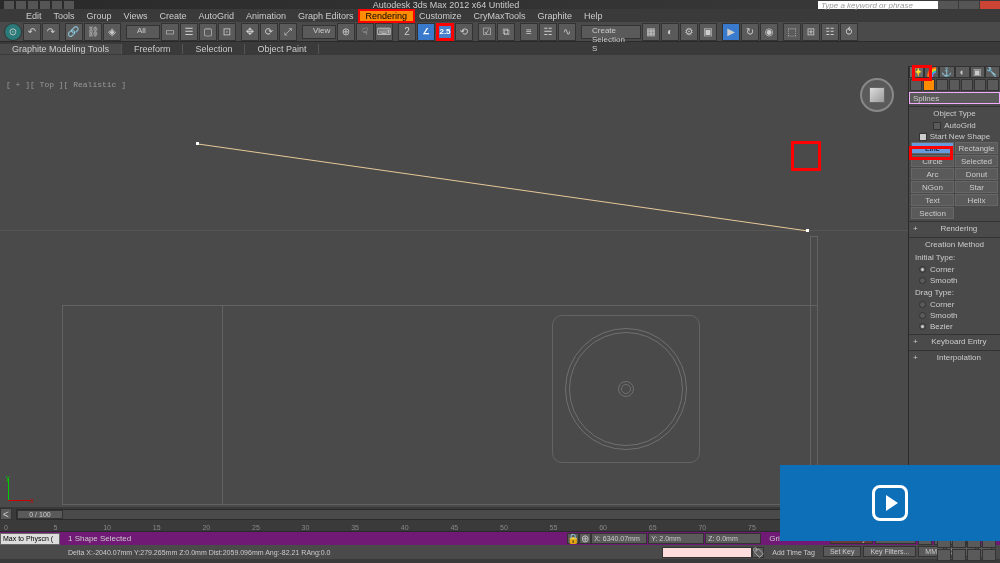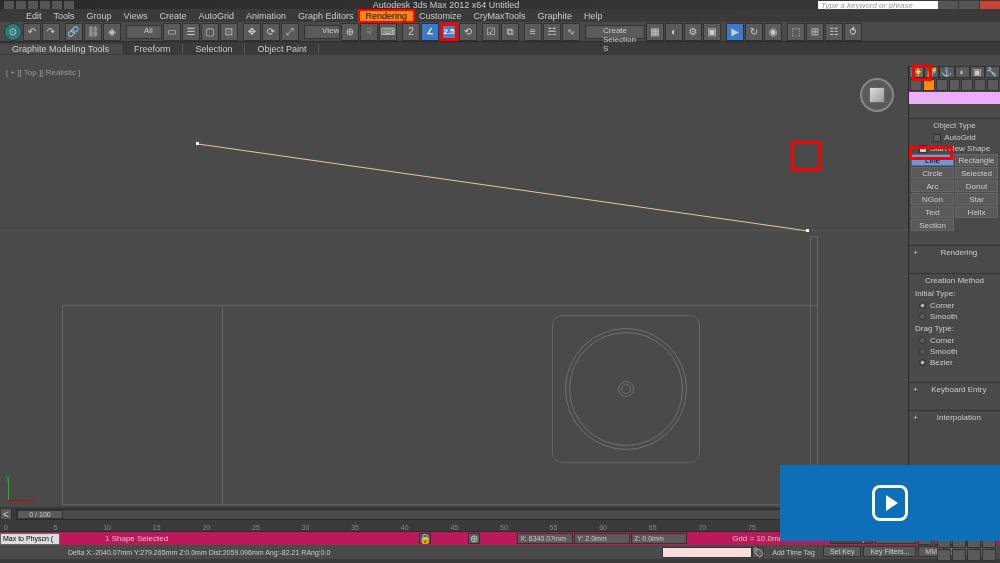--- a/index.html
+++ b/index.html
@@ -19,33 +19,33 @@
     .menubar { height: 13px; background: #3a3a3a; display: flex; align-items: center; padding-left: 20px; gap: 0; }
     .menu-item { padding: 0 6px; font-size: 9px; color: #ccc; cursor: pointer; }
     .menu-item.highlighted { background: #ff8c00; color: #000; border: 2px solid red; box-sizing: content-box; margin: -2px; z-index: 10; position: relative; }
     
     
     .toolbar { height: 20px; background: #4a4a4a; display: flex; align-items: center; padding: 0 4px; gap: 1px; border-bottom: 1px solid #2a2a2a; }
     .tool-btn { width: 18px; height: 18px; background: #5a5a5a; border: 1px solid #333; display: flex; align-items: center; justify-content: center; font-size: 10px; }
     .tool-group { display: flex; gap: 1px; margin-right: 4px; }
     .tool-snap { background: #4a7fcc; color: #fff; font-size: 8px; font-weight: bold; }
     .tool-highlight-box { border: 3px solid red; z-index: 10; }
-    .tool-combo { width: 34px; height: 14px; background: #5a5a5a; border: 1px solid #333; font-size: 8px; padding: 0 17px; }
+    .tool-combo { width: 34px; height: 14px; background: #5a5a5a; border: 1px solid #333; font-size: 8px; padding: 0 10px; }
     
     
     .ribbon { height: 13px; background: #3a3a3a; display: flex; align-items: center; }
     .ribbon-tab { padding: 0 12px; font-size: 9px; color: #ccc; border-right: 1px solid #555; }
     .ribbon-tab.active { background: #4a4a4a; }
     
     
     .subribbon { height: 11px; background: #0f766e; padding-left: 6px; font-size: 9px; color: #ccc; display: flex; align-items: center; margin-top: 20px; }
     
     
     .viewport { position: absolute; top: 66px; left: 0; right: 92px; bottom: 56px; background: #4a4a4a; }
-    .viewport-label { position: absolute; top: 2px; left: 6px; font-size: 8px; color: #999; }
+    .viewport-label { position: absolute; top: 14px; left: 6px; font-size: 8px; color: #999; font-family: Liberation Mono, monospace; }
     .viewport-axis { position: absolute; bottom: 6px; left: 8px; }
     .viewport-axis .y { position: absolute; width: 1px; height: 22px; background: #0c0; bottom: 0; }
     .viewport-axis .x { position: absolute; width: 22px; height: 1px; background: #c00; bottom: 0; }
     .viewport-axis .ly { position: absolute; color: #0c0; font-size: 7px; bottom: 20px; left: -2px; }
     .viewport-axis .lx { position: absolute; color: #c00; font-size: 7px; left: 22px; bottom: -3px; }
     
     
     .line-point { position: absolute; width: 3px; height: 3px; background: #fff; }
     .drawn-line { position: absolute; top: 0; left: 0; pointer-events: none; }
     
@@ -63,49 +63,49 @@
     .red-box { position: absolute; border: 3px solid red; background: transparent; z-index: 100; pointer-events: none; }
     
     
     .cmdpanel { position: absolute; top: 66px; right: 0; width: 92px; bottom: 0; background: #4a4a4a; border-left: 1px solid #2a2a2a; }
     .cmd-tabs { display: flex; height: 12px; }
     .cmd-tab { flex: 1; background: #5a5a5a; border: 1px solid #333; display: flex; align-items: center; justify-content: center; font-size: 9px; }
     .cmd-tab.active { background: #6a6a6a; }
     .cmd-subtabs { display: flex; height: 14px; background: #4a4a4a; padding: 1px; gap: 1px; }
     .cmd-subtab { flex: 1; background: #5a5a5a; border: 1px solid #333; }
     .cmd-subtab.active { background: #ff8c00; }
-    .cmd-dropdown { width: 100%; height: 12px; background: #5a5a5a; border: 6px solid #f0abfc; font-size: 8px; padding: 0 3px; color: #ccc; display: flex; align-items: center; text-align: center; }
+    .cmd-dropdown { width: 100%; height: 12px; background: #5a5a5a; border: 1px solid #f0abfc; font-size: 8px; padding: 0 3px; color: #ccc; display: flex; align-items: center; text-align: center; }
     
     .cmd-section-title { text-align: center; font-size: 8px; padding: 2px 0; color: #ccc; background: #4a4a4a; }
     .cmd-check-row { display: flex; align-items: center; justify-content: center; gap: 3px; padding: 1px 0; font-size: 8px; }
     .cmd-check { width: 8px; height: 8px; background: #5a5a5a; border: 1px solid #333; }
     .cmd-btn-grid { display: grid; grid-template-columns: 1fr 1fr; gap: 1px; padding: 0 2px; }
     .cmd-btn { height: 12px; background: #c8c8c8; border: 1px solid #666; font-size: 8px; color: #000; display: flex; align-items: center; justify-content: center; }
     .cmd-btn.dark { background: #5a5a5a; color: #ccc; }
     .cmd-btn.active { background: #6699dd; color: #000; }
-    .cmd-rollout { border-top: 1px solid #333; margin-top: 14px; }
+    .cmd-rollout { border-top: 1px solid #333; margin-top: 2px; }
     .cmd-rollout-head { background: #4a4a4a; font-size: 8px; padding: 2px 4px; text-align: center; color: #ccc; display: flex; align-items: center; }
     .cmd-rollout-head::before { content: "+"; margin-right: 4px; font-size: 8px; }
     .cmd-input-row { display: flex; align-items: center; padding: 2px 4px; gap: 2px; }
     .cmd-input { flex: 1; height: 11px; background: #5a5a5a; border: 1px solid #333; font-size: 8px; color: #ccc; padding: 0 2px; }
     .cmd-swatch { width: 10px; height: 10px; background: #e8a878; border: 1px solid #333; }
     .cmd-radio-row { display: flex; align-items: center; padding: 1px 10px; gap: 4px; font-size: 8px; }
     .cmd-radio { width: 7px; height: 7px; border-radius: 50%; background: #5a5a5a; border: 1px solid #333; }
     .cmd-radio.on::after { content: ""; display: block; width: 3px; height: 3px; background: #ccc; border-radius: 50%; margin: 1px; }
     .cmd-group-label { font-size: 8px; padding: 2px 6px; color: #ccc; }
     
     
     .bottom { position: absolute; bottom: 0; left: 0; right: 0; height: 56px; background: #3a3a3a; display: flex; flex-direction: column; }
     .timeslider-row { height: 14px; display: flex; align-items: center; }
     .timeslider { flex: 1; height: 11px; background: #4a4a4a; position: relative; margin: 0 4px; border: 1px solid #2a2a2a; }
     .timeslider-handle { position: absolute; left: 0; width: 46px; height: 9px; background: #5a5a5a; border: 1px solid #333; font-size: 7px; text-align: center; color: #ccc; }
     .timeline-ruler { height: 10px; background: #3a3a3a; position: relative; margin: 0 4px; }
     .timeline-tick { position: absolute; font-size: 7px; color: #888; bottom: 0; }
     
-    .status-row { height: 14px; display: flex; align-items: center; background: #be185d; border-top: 1px solid #2a2a2a; gap: 37px; }
+    .status-row { height: 14px; display: flex; align-items: center; background: #701a75; border-top: 1px solid #2a2a2a; }
     .status-left { width: 60px; height: 12px; background: #ddd; border: 1px solid #666; font-size: 7px; color: #000; padding: 0 2px; display: flex; align-items: center; }
     .status-text { flex: 1; font-size: 8px; color: #ccc; padding-left: 8px; }
     .status-coords { display: flex; gap: 1px; }
     .status-coord { width: 56px; height: 11px; background: #5a5a5a; border: 1px solid #333; font-size: 7px; color: #ccc; padding: 0 2px; display: flex; align-items: center; }
     .status-grid { font-size: 8px; color: #ccc; padding: 0 8px; }
     .status-btns { display: flex; gap: 2px; padding-right: 4px; }
     .status-btn { padding: 0 6px; height: 11px; background: #5a5a5a; border: 1px solid #333; font-size: 7px; color: #ccc; display: flex; align-items: center; }
     
     .status-row2 { height: 14px; display: flex; align-items: center; background: #4a4a4a; padding: 0 4px; }
     .status2-text { flex: 1; font-size: 7px; color: #ccc; padding-left: 64px; }

